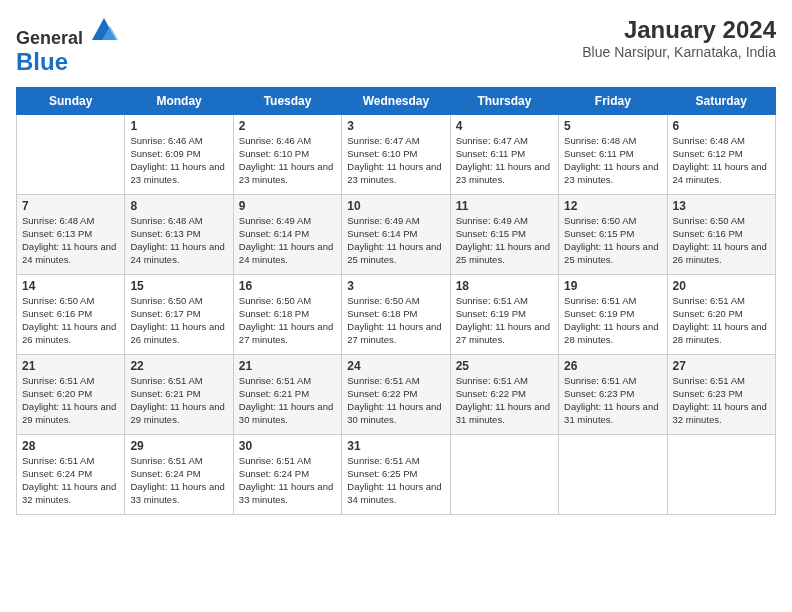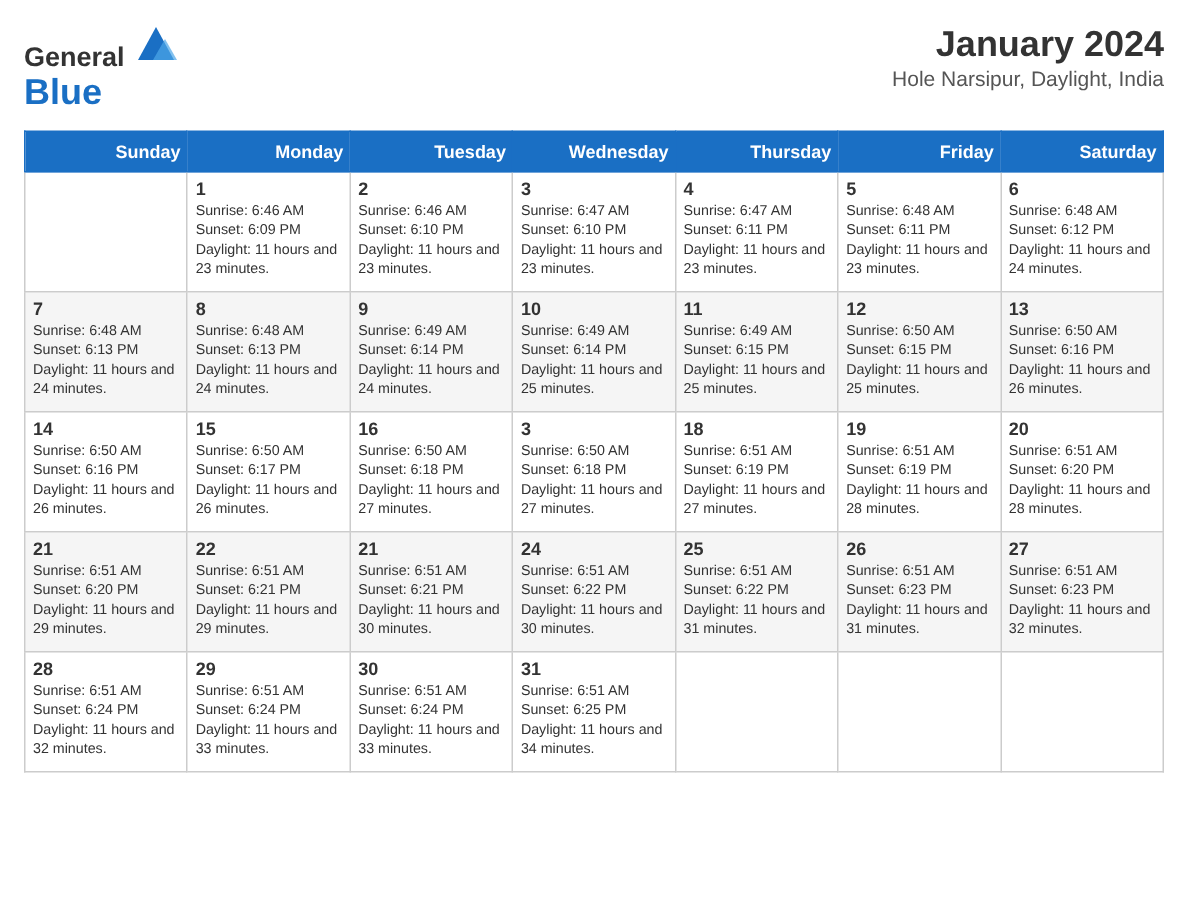--- a/index.html
+++ b/index.html
@@ -53,21 +53,21 @@
       width: 100%;
       border-collapse: collapse;
       table-layout: fixed;
     }
     thead tr th {
       background-color: #1a6fc4;
       color: #fff;
       font-size: 12px;
       font-weight: bold;
       padding: 6px 4px;
-      text-align: right;
+      text-align: center;
       border: 1px solid #1a6fc4;
     }
     tbody tr td {
       border: 1px solid #ccc;
       vertical-align: top;
       padding: 4px 5px;
       font-size: 10px;
       color: #333;
       height: 80px;
     }
@@ -106,21 +106,21 @@
           <polygon points="20,10 28,24 12,24" fill="#4da6e8" opacity="0.7"></polygon>
         </svg>
       </div>
       <div>
         <span class="logo-text-blue">Blue</span>
       </div>
     </div>
   </div>
   <div class="title-block">
     <div class="calendar-title">January 2024</div>
-    <div class="calendar-subtitle">Hole Narsipur, Daylight, India</div>
+    <div class="calendar-subtitle">Blue Narsipur, Karnataka, India</div>
   </div>
 </div>
 
 <table>
   <thead>
     <tr>
     <th>Sunday</th>
         <th>Monday</th>
         <th>Tuesday</th>
         <th>Wednesday</th>

